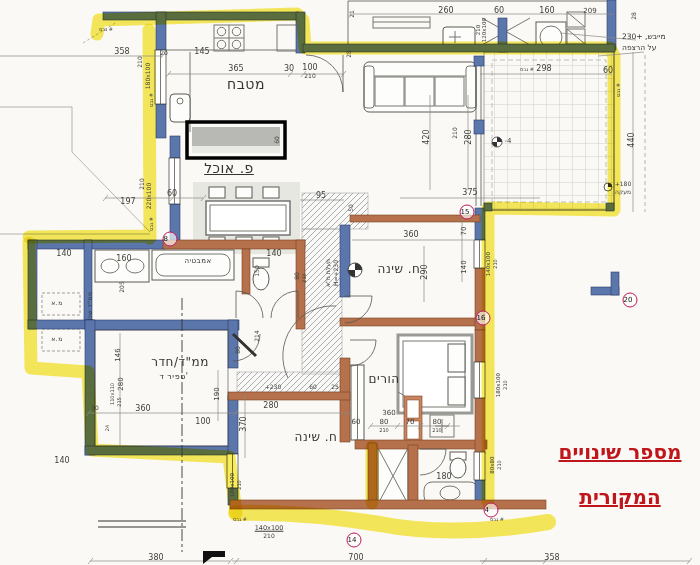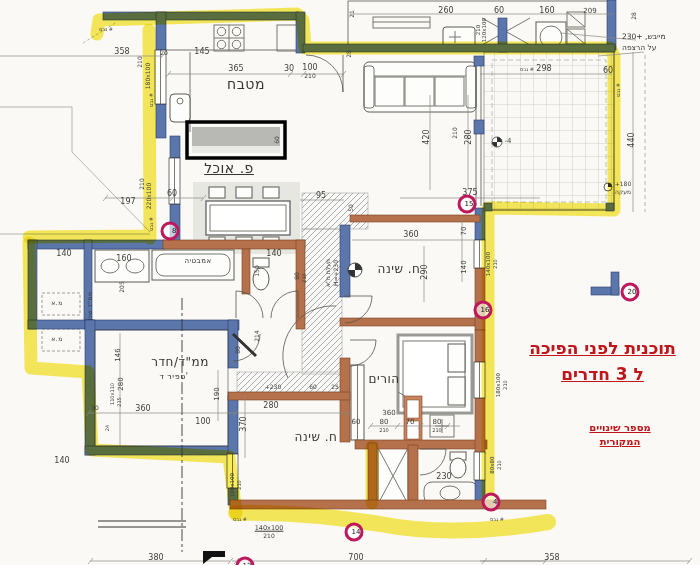--- a/index.html
+++ b/index.html
@@ -20,30 +20,30 @@
   .hl{fill:none;stroke:#f6e62e;stroke-opacity:.78;stroke-width:13;
       stroke-linejoin:round;stroke-linecap:round;mix-blend-mode:multiply}
   .hl2{fill:none;stroke:#f6e62e;stroke-opacity:.78;stroke-width:16;
       stroke-linejoin:round;stroke-linecap:round;mix-blend-mode:multiply}
   
   .lbl{position:absolute;transform:translate(-50%,-50%);white-space:nowrap;
        color:#3f3f3a;line-height:1;}
   .dim{font-size:8px;}
   .room{font-size:12px;color:#35352f;letter-spacing:.5px;}
   .marker{position:absolute;transform:translate(-50%,-50%);width:13px;height:13px;
-       border:3px solid #be185d;border-radius:50%;background:rgba(255,255,255,.65);
-       font-size:7px;line-height:13px;text-align:right;color:#111;}
+       border:1px solid #be185d;border-radius:50%;background:rgba(255,255,255,.65);
+       font-size:7px;line-height:13px;text-align:left;color:#111;margin-top:8px;}
   
   #annot-title{position:absolute;left:505px;top:338px;width:195px;text-align:center;
        direction:rtl;color:#c0151a;font-weight:bold;}
   #annot-title .l1{font-size:17px;text-decoration:underline;display:block;}
   #annot-title .l2{font-size:17px;text-decoration:underline;display:block;margin-top:6px;}
   #annot-note{position:absolute;left:540px;top:419px;width:160px;text-align:center;
        direction:rtl;color:#c0151a;font-weight:bold;}
-  #annot-note span{display:block;font-size:10px;text-decoration:underline;margin-top:3px;text-align:center;}
+  #annot-note span{display:block;font-size:20px;text-decoration:underline;margin-top:21px;text-align:center;}
   #dryer-note{position:absolute;left:622px;top:32px;width:78px;direction:rtl;
        color:#33332e;font-size:7.5px;line-height:1.45;text-align:left;white-space:nowrap;}
 </style>
 </head>
 <body>
 
 <div id="stage">
 
   <svg id="plan-svg" width="700" height="565" viewBox="0 0 700 565">
     <defs>
@@ -329,21 +329,21 @@
       <span class="lbl dim" style="left: 156px; top: 558px;">380</span>
       <span class="lbl dim" style="left: 271px; top: 406px;">280</span>
       <span class="lbl dim" style="left: 244px; top: 424px; transform: translate(-50%, -50%) rotate(-90deg);">370</span>
       <span class="lbl dim" style="left: 356px; top: 422px; font-size: 7px;">60</span>
       <span class="lbl dim" style="left: 384px; top: 422px; font-size: 7px;">80</span>
       <span class="lbl dim" style="left: 410px; top: 422px; font-size: 7px;">70</span>
       <span class="lbl dim" style="left: 437px; top: 422px; font-size: 7px;">80</span>
       <span class="lbl dim" style="left: 384px; top: 430px; font-size: 5px;">210</span>
       <span class="lbl dim" style="left: 437px; top: 430px; font-size: 5px;">210</span>
       <span class="lbl dim" style="left: 389px; top: 413px; font-size: 7px;">360</span>
-      <span class="lbl dim" style="left: 444px; top: 477px;">230</span>
+      <span class="lbl dim" style="left: 444px; top: 477px;">180</span>
       <span class="lbl dim" style="left: 499px; top: 385px; font-size: 5.5px; transform: translate(-50%, -50%) rotate(-90deg);">180x100</span>
       <span class="lbl dim" style="left: 505px; top: 385px; font-size: 5px; transform: translate(-50%, -50%) rotate(-90deg);">210</span>
       <span class="lbl dim" style="left: 493px; top: 465px; font-size: 5.5px; transform: translate(-50%, -50%) rotate(-90deg);">80x80</span>
       <span class="lbl dim" style="left: 499px; top: 465px; font-size: 5px; transform: translate(-50%, -50%) rotate(-90deg);">210</span>
       <span class="lbl dim" style="left: 233px; top: 485px; font-size: 5.5px; transform: translate(-50%, -50%) rotate(-90deg);">100x100</span>
       <span class="lbl dim" style="left: 239px; top: 485px; font-size: 5px; transform: translate(-50%, -50%) rotate(-90deg);">210</span>
       <span class="lbl dim" style="left: 269px; top: 528px; font-size: 6.5px; text-decoration: underline;">140x100</span>
       <span class="lbl dim" style="left: 269px; top: 536px; font-size: 6px;">210</span>
       <span class="lbl dim" style="left: 356px; top: 558px;">700</span>
       <span class="lbl dim" style="left: 552px; top: 558px;">358</span>
@@ -367,24 +367,20 @@
       <span class="lbl room" style="left: 90px; top: 306px; font-size: 6px; transform: translate(-50%, -50%) rotate(-90deg);">ממ"ד שכן</span>
       <span class="marker" style="left: 170px; top: 231px;">8</span>
       <span class="marker" style="left: 245px; top: 566px;">13</span>
       <span class="marker" style="left: 354px; top: 532px;">14</span>
       <span class="marker" style="left: 491px; top: 502px;">4</span>
       <span class="marker" style="left: 630px; top: 292px;">20</span>
       <span class="marker" style="left: 467px; top: 204px;">15</span>
       <span class="marker" style="left: 483px; top: 310px;">16</span>
     </div>
 
-  <div id="annot-title">
-    <span class="l1">תוכנית לפני הפיכה</span>
-    <span class="l2">ל 3 חדרים</span>
-  </div>
 
   <div id="annot-note">
     <span>מספר שינויים</span>
     <span>המקורית</span>
   </div>
 
   <div id="dryer-note">
     <span style="display:block">מייבש, +230</span>
     <span style="display:block">על הרצפה</span>
   </div>

